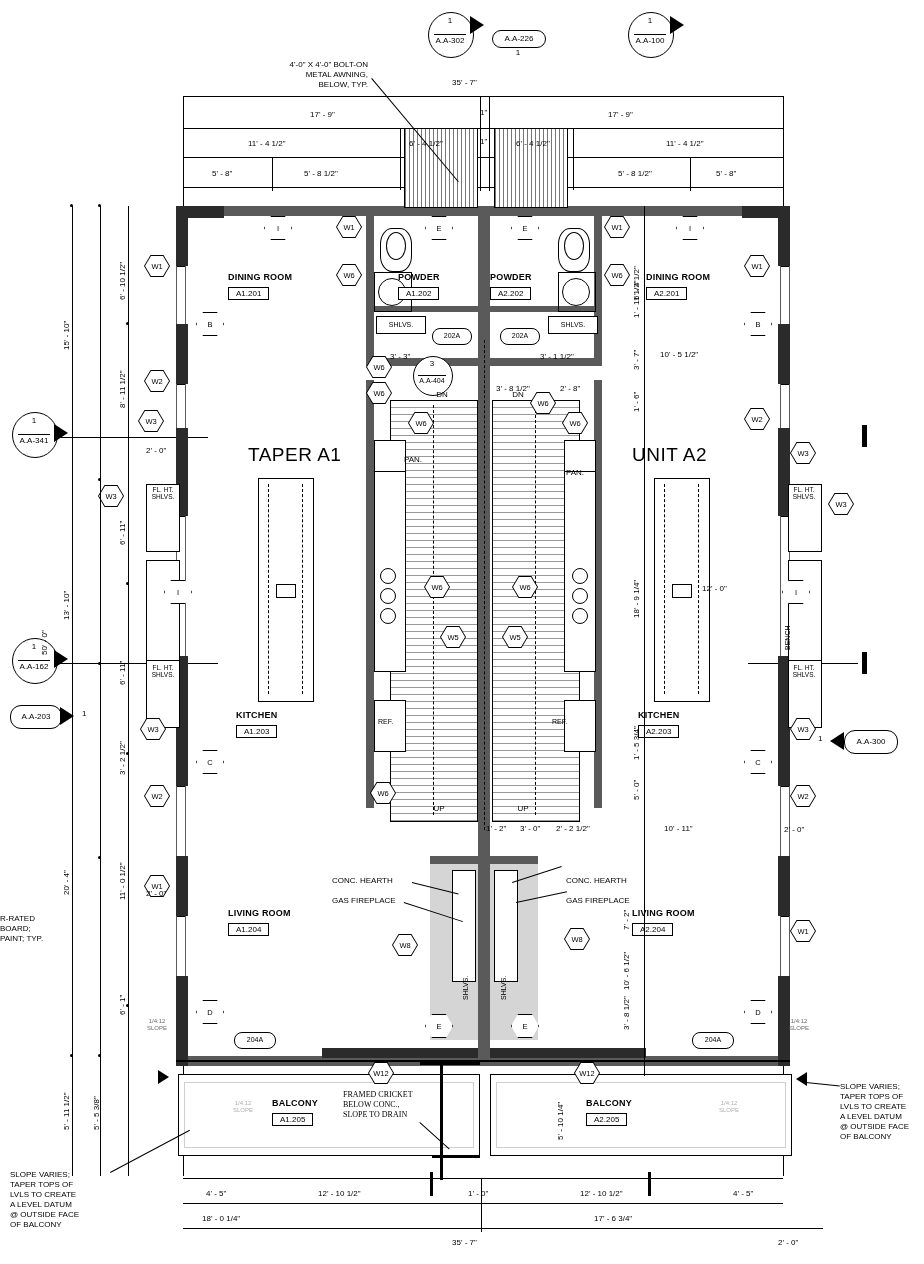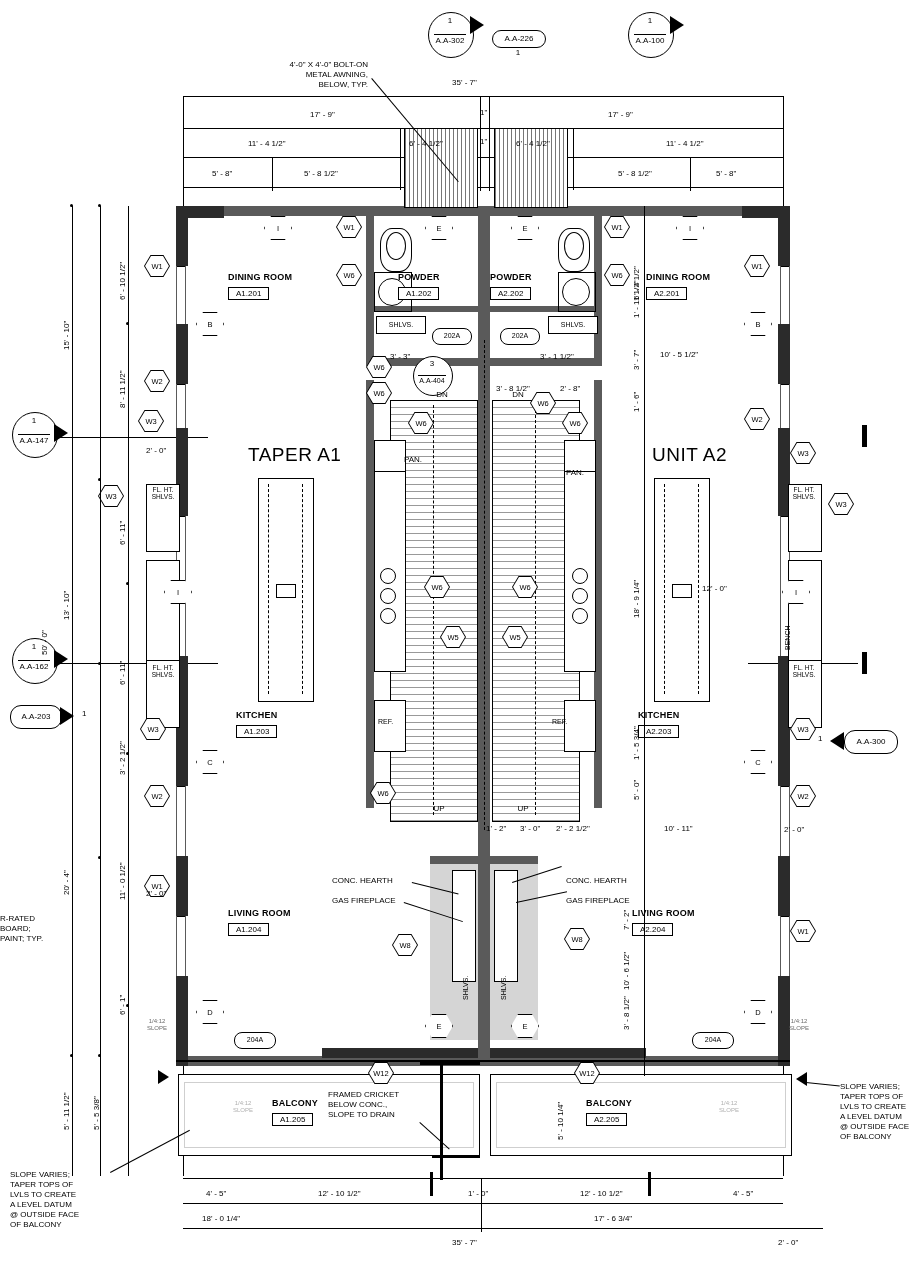--- a/index.html
+++ b/index.html
@@ -68,21 +68,21 @@
   <div class="abs" style="left:492px;top:30px;width:60px;height:28px;">
     <div class="abs" style="left:0;top:0;width:52px;height:16px;border:1px solid #000;border-radius:9px;background:#fff;text-align:center;font-size:8px;line-height:15px;">A.A-226</div>
     <div class="abs" style="left:0;top:18px;width:52px;text-align:center;font-size:8px;">1</div>
 
   </div>
 
   <div class="callout" style="left:12px;top:412px;">
     <div class="c-circ"></div>
     <div class="c-top">1</div>
     <div class="c-line"></div>
-    <div class="c-bot">A.A-147</div>
+    <div class="c-bot">A.A-341</div>
     <div class="tri-r" style="left:42px;top:12px;"></div>
   </div>
   <div class="dimline" style="left:56px;top:437px;width:152px;"></div>
   <div class="thin" style="left:862px;top:425px;width:5px;height:22px;"></div>
 
   <div class="callout" style="left:12px;top:638px;">
     <div class="c-circ"></div>
     <div class="c-top">1</div>
     <div class="c-line"></div>
     <div class="c-bot">A.A-162</div>
@@ -271,21 +271,21 @@
 SLOPE</div>
   <div class="abs txtc" style="left:230px;top:1100px;width:26px;font-size:6px;color:#b0b0b0;">1/4:12
 SLOPE</div>
   <div class="abs txtc" style="left:716px;top:1100px;width:26px;font-size:6px;color:#b0b0b0;">1/4:12
 SLOPE</div>
 
   <div class="abs" style="left:234px;top:1032px;width:40px;height:15px;border:1px solid #000;border-radius:8px;background:#fff;font-size:7px;text-align:center;line-height:14px;">204A</div>
   <div class="abs" style="left:692px;top:1032px;width:40px;height:15px;border:1px solid #000;border-radius:8px;background:#fff;font-size:7px;text-align:center;line-height:14px;">204A</div>
 
   <div class="unit-label" style="left:248px;top:444px;">TAPER A1</div>
-  <div class="unit-label" style="left:652px;top:444px;">UNIT A2</div>
+  <div class="unit-label" style="left:632px;top:444px;">UNIT A2</div>
 
   <div class="room-tag" style="left:228px;top:272px;width:100px;">
     <div class="room-name">DINING ROOM</div>
     <div class="room-num">A1.201</div>
   </div>
   <div class="room-tag" style="left:398px;top:272px;width:70px;">
     <div class="room-name">POWDER</div>
     <div class="room-num">A1.202</div>
   </div>
   <div class="room-tag" style="left:490px;top:272px;width:70px;">
@@ -502,21 +502,21 @@
   <div class="noteblk" style="left:332px;top:876px;white-space:pre;">CONC. HEARTH</div>
   <div class="leader" style="left:412px;top:882px;width:48px;transform:rotate(14deg);"></div>
   <div class="noteblk" style="left:332px;top:896px;white-space:pre;">GAS FIREPLACE</div>
   <div class="leader" style="left:404px;top:902px;width:62px;transform:rotate(18deg);"></div>
 
   <div class="noteblk" style="left:566px;top:876px;white-space:pre;">CONC. HEARTH</div>
   <div class="leader" style="left:512px;top:882px;width:52px;transform:rotate(-18deg);"></div>
   <div class="noteblk" style="left:566px;top:896px;white-space:pre;">GAS FIREPLACE</div>
   <div class="leader" style="left:516px;top:902px;width:52px;transform:rotate(-12deg);"></div>
 
-  <div class="noteblk" style="left:328px;top:1090px;white-space:pre;">FRAMED CRICKET
+  <div class="noteblk" style="left:343px;top:1090px;white-space:pre;font-family:Liberation Serif, serif;">FRAMED CRICKET
 BELOW CONC.,
 SLOPE TO DRAIN</div>
   <div class="leader" style="left:420px;top:1122px;width:40px;transform:rotate(42deg);"></div>
 
   <div class="noteblk" style="left:840px;top:1082px;white-space:pre;">SLOPE VARIES;
 TAPER TOPS OF
 LVLS TO CREATE
 A LEVEL DATUM
 @ OUTSIDE FACE
 OF BALCONY</div>

